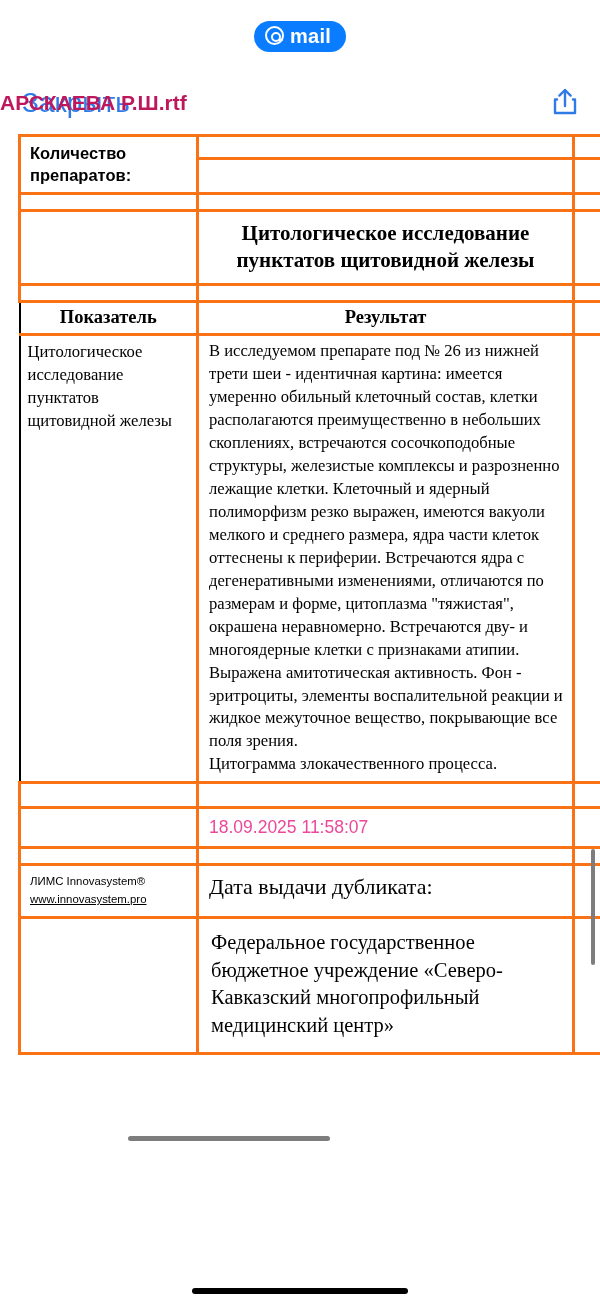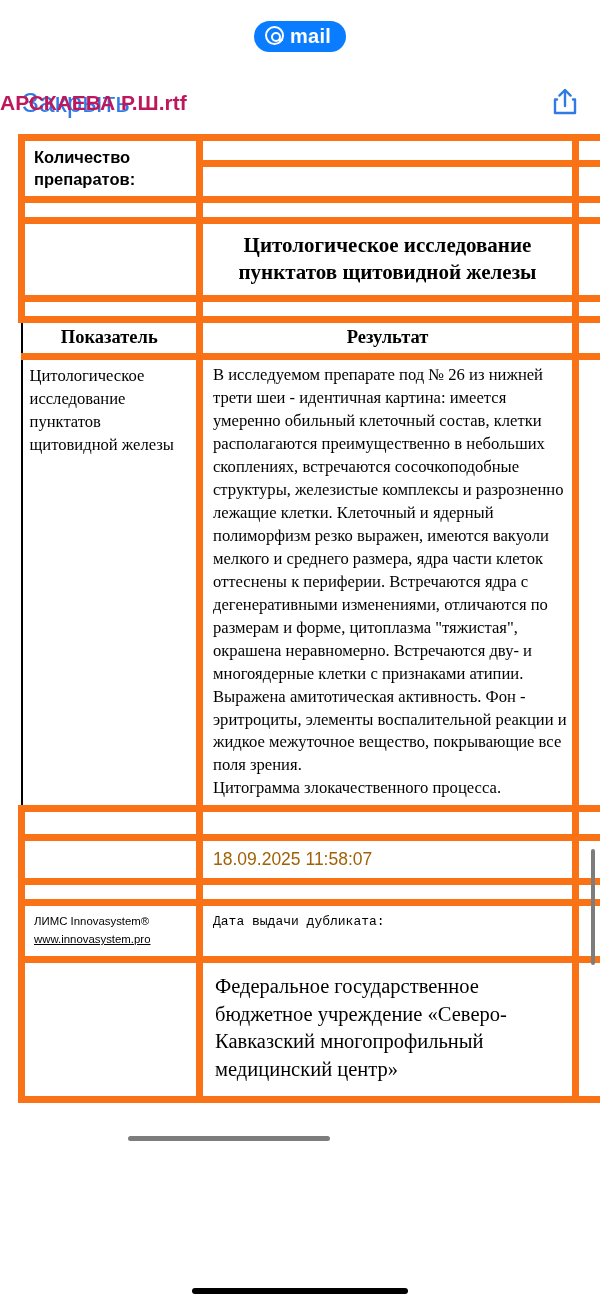--- a/index.html
+++ b/index.html
@@ -119,21 +119,21 @@
     width: 600px;
   }
 
   table.rpt {
     border-collapse: collapse;
     width: 586px;
     margin-left: 18px;
     table-layout: fixed;
   }
   table.rpt td {
-    border: 7px solid #f97316;
+    border: 3px solid #f97316;
     padding: 0;
     vertical-align: top;
   }
   .col-a { width: 178px; }
   .col-b { width: 376px; }
   .col-c { width: 32px; }
 
   .lbl-sans {
     font-family: "Liberation Sans", sans-serif;
     font-weight: bold;
@@ -190,26 +190,26 @@
     padding: 4px 4px 5px 10px;
     white-space: pre-line;
   }
 
   .spacer-sm { height: 22px; }
   .spacer-xs { height: 14px; }
 
   .date-cell {
     font-family: "Liberation Sans", sans-serif;
     font-size: 17.5px;
-    color: #a16207;
+    color: #ec4899;
     padding: 8px 6px 8px 10px;
   }
   .dup-cell {
-    font-family: Liberation Mono, monospace;
-    font-size: 13px;
+    font-family: Liberation Serif, serif;
+    font-size: 22px;
     color: #000;
     padding: 8px 6px 8px 10px;
   }
   .lims-cell {
     font-family: "Liberation Sans", sans-serif;
     font-size: 11.4px;
     line-height: 1.55;
     color: #000;
     padding: 7px 8px 7px 9px;
   }

